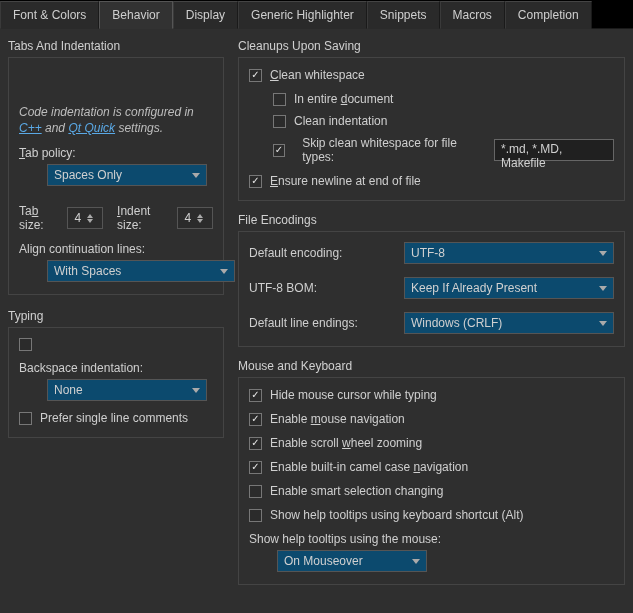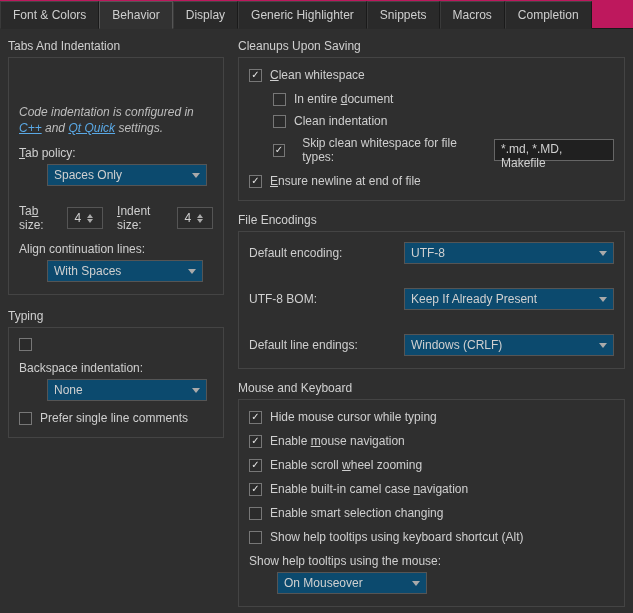--- a/index.html
+++ b/index.html
@@ -1,17 +1,17 @@
 <!DOCTYPE html>
 <html><head>
 <meta charset="utf-8">
 <style>
   * { box-sizing: border-box; margin: 0; padding: 0; font-family: "Segoe UI", Tahoma, sans-serif; font-size: 12px; }
   body { background: #2f2f2f; color: #cfcfcf; width: 633px; height: 613px; overflow: hidden; }
-  .tabs { display: flex; border-bottom: 1px solid #1a1a1a; background:#be185d; }
+  .tabs { display: flex; border-bottom: 1px solid #1a1a1a; background:#000000; }
   .tab { padding: 6px 12px; color: #cfcfcf; border: 1px solid transparent; border-top:1px solid #444; border-right:1px solid #1a1a1a; border-left:1px solid #3a3a3a; cursor: default; position: relative; top:1px; background:#2a2a2a; }
   .tab.active { background: #323232; border: 1px solid #555; border-bottom: 1px solid #323232; }
   .content { display: flex; padding: 10px 8px; gap: 14px; }
   .col-left { width: 216px; display:flex; flex-direction:column; gap:14px;}
   .col-right { flex: 1; display:flex; flex-direction:column; gap:12px;}
   .section-title { color: #d0d0d0; margin-bottom: 4px; padding-left:0; }
   .group-box { border: 1px solid #444; padding: 10px 10px 12px 10px; display:flex; flex-direction:column; gap:10px; }
   .note { font-style: italic; color: #bdbdbd; line-height:1.35;margin-top:36px; }
   .note a { color: #5aa9e6; text-decoration: underline; }
   label.plain { color:#cfcfcf; display:block; }
@@ -78,21 +78,21 @@
               <span>4</span>
               <span class="btns">
                 <span class="up"></span>
                 <span class="dn"></span>
               </span>
             </div>
         </div>
         <div>
           <label class="plain">Align continuation lines:</label>
           <div style="margin-top:4px; margin-left:28px;">
-            <div class="select" style="width:156px">
+            <div class="select" style="width:188px">
                 <span>With Spaces</span>
                 <span class="chev"></span>
               </div>
           </div>
         </div>
       </div>
     </div>
 
     <div>
       <div class="section-title">Typing</div>
@@ -142,21 +142,21 @@
         </div>
         <div class="cb">
           <span class="box chk"></span>
           <span><span class="u">E</span>nsure newline at end of file</span>
         </div>
       </div>
     </div>
 
     <div>
       <div class="section-title">File Encodings</div>
-      <div class="group-box" style="gap:24px;">
+      <div class="group-box" style="gap:13px;">
         <div class="kv">
           <span class="label-col">Default encoding:</span>
           <div class="select">
               <span>UTF-8</span>
               <span class="chev"></span>
             </div>
         </div>
         <div class="kv">
           <span class="label-col">UTF-8 BOM:</span>
           <div class="select">

